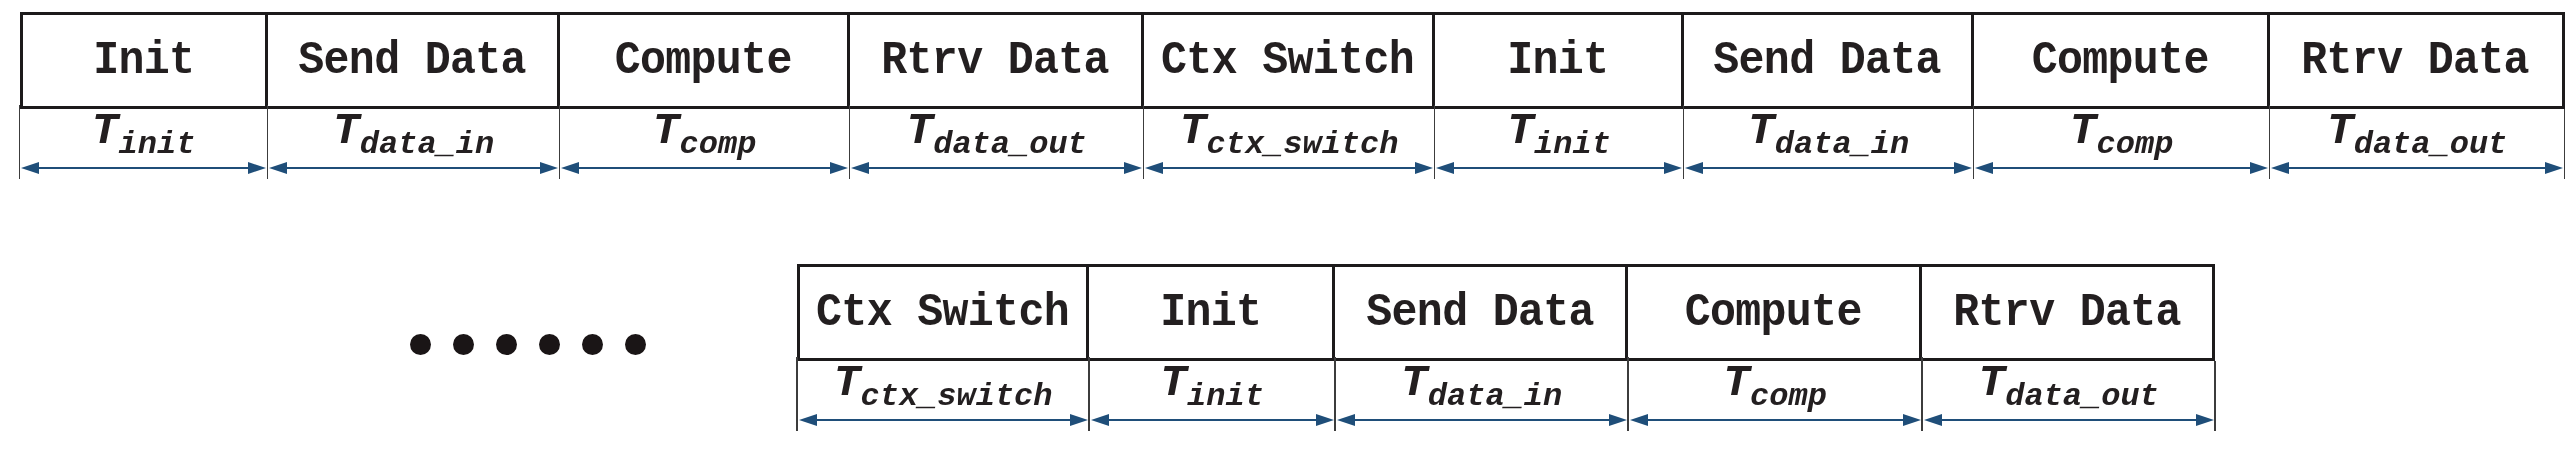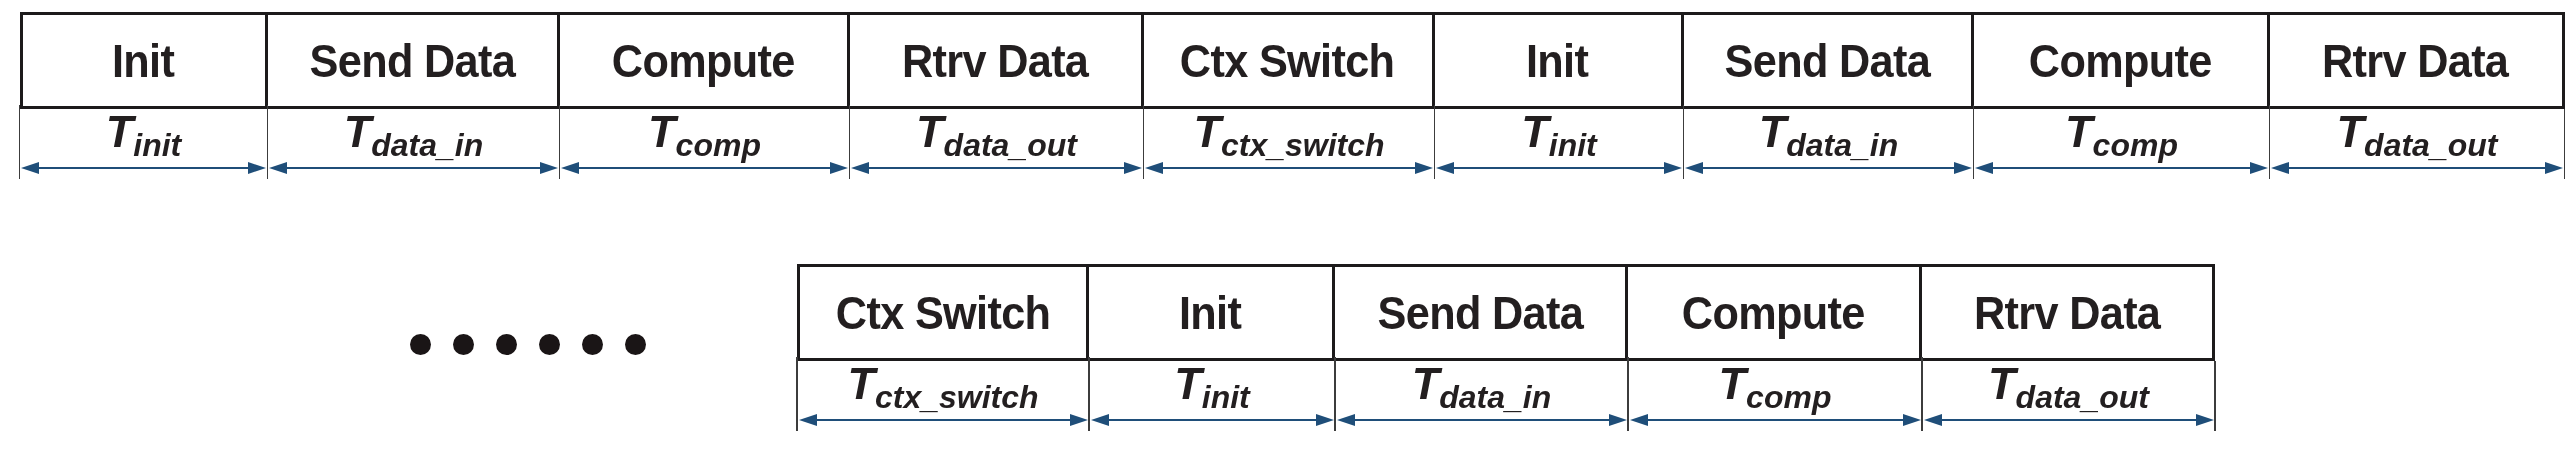--- a/index.html
+++ b/index.html
@@ -3,21 +3,21 @@
 <meta charset="utf-8">
 <style>
   :root{
     --c-bg:#ffffff; --c-border:#1c1a1b; --c-text:#231f20;
     --c-arrow:#1f4e79; --c-guide:#3c3c3c; --c-dot:#1a1516;
   }
   html,body{margin:0;padding:0;background:var(--c-bg);}
   .canvas{
     position:relative;width:2576px;height:457px;overflow:hidden;
     background:var(--c-bg);
-    font-family:Liberation Sans, sans-serif;
+    font-family:Liberation Mono, monospace;
   }
   .trow{position:absolute;display:flex;align-items:stretch;}
   .seg{position:relative;display:flex;flex-direction:column;box-sizing:border-box;flex:0 0 auto;}
   .box{
     height:97px;box-sizing:border-box;background:#fff;
     border:3.7px solid var(--c-border);border-left:none;
     display:flex;align-items:center;justify-content:center;
   }
   .seg:first-child .box{border-left:3.7px solid var(--c-border);}
   .plabel{

